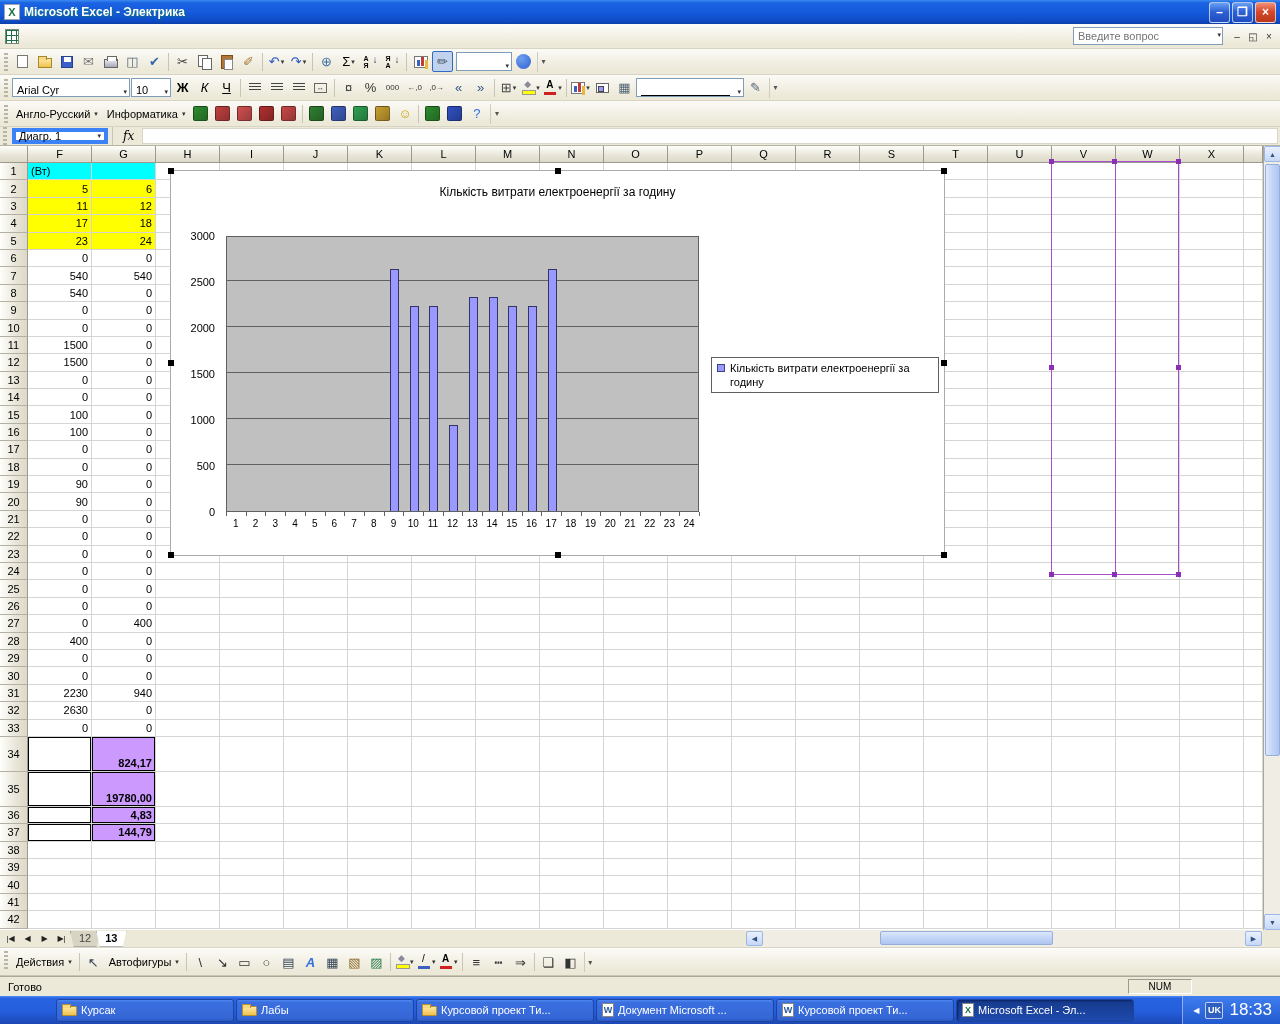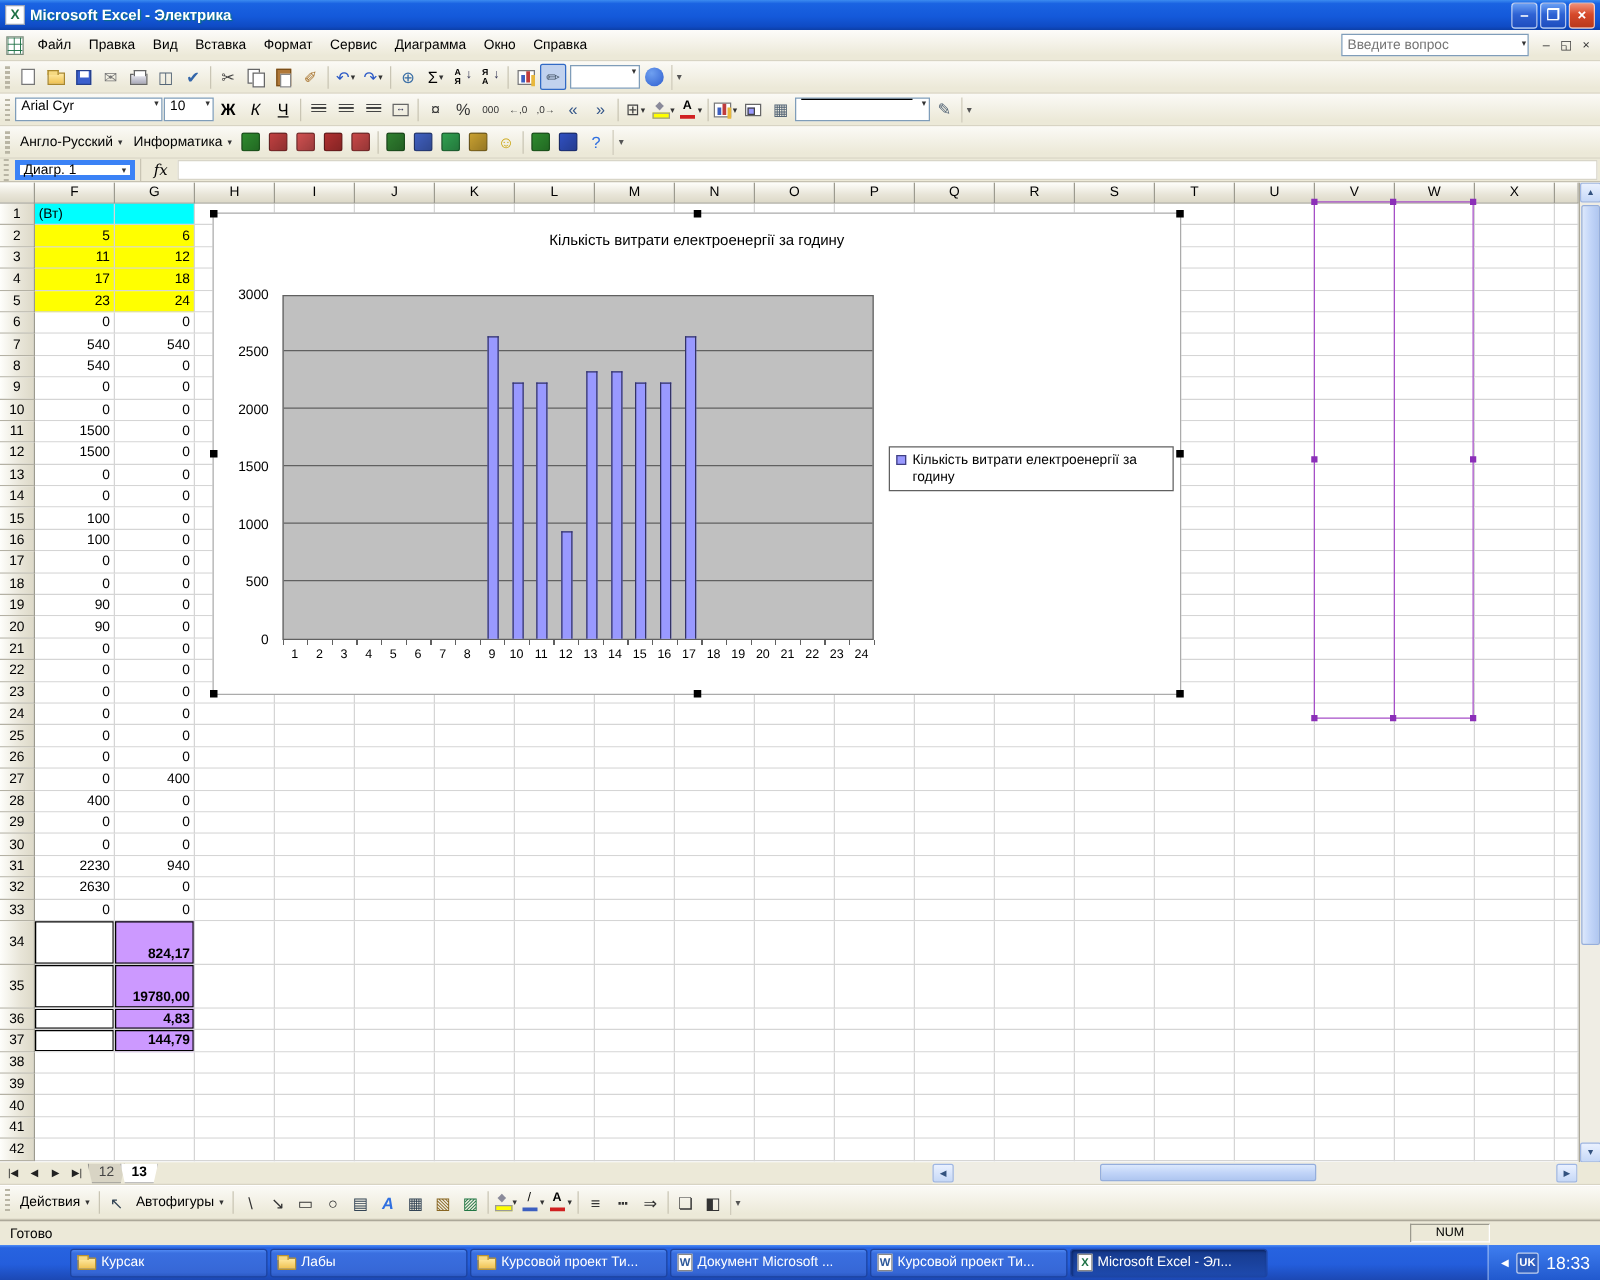--- a/index.html
+++ b/index.html
@@ -39,21 +39,21 @@
   .grip { width:4px; height:18px; margin:0 3px 0 1px;
     background:repeating-linear-gradient(180deg,#B9B5A4 0 2px,transparent 2px 4px); }
   .tsep { width:1px; height:18px; background:#C9C5B4; margin:0 2px; }
   .tbtn { height:21px; min-width:21px; padding:0 1px; display:flex; align-items:center; justify-content:center; }
   .tbtn.pressed { border:1px solid #316AC5; background:#C1D2EE; border-radius:2px; }
   .tbtn.wide { padding:0 4px; gap:3px; font-size:11px; }
   .ic { display:flex; align-items:center; justify-content:center; font-size:13px; line-height:1; }
   .dd { font-size:7px; color:#333; margin-left:1px; }
   .tover { width:12px; height:20px; display:flex; align-items:center; justify-content:center; font-size:8px; color:#555;
     border-left:1px solid #D0CCBC; margin-left:2px; }
-  .combo { height:19px; background:#fff; border:1px solid #7F9DB9; display:flex; align-items:flex-start; padding:0 2px 0 4px; gap:3px; }
+  .combo { height:19px; background:#fff; border:1px solid #7F9DB9; display:flex; align-items:flex-end; padding:0 2px 0 4px; gap:3px; }
   .combo .cval { font-size:11px; flex:1; }
   .combo.font { width:118px; }
   .combo.size { width:40px; }
   .combo.zoom { width:56px; margin-left:2px; }
   .combo.line { width:108px; }
   .linesample { flex:1; height:1px; background:#000; margin-right:3px; }
 
   
   .i-page { width:11px; height:13px; background:#fff; border:1px solid #777; }
   .i-folder { width:14px; height:10px; background:linear-gradient(#FFE9A0,#EFC150); border:1px solid #A8862C; position:relative; margin-top:2px; }
@@ -169,64 +169,53 @@
     background:linear-gradient(#FBFAF6,#ECE9D8 85%); border-top:1px solid #fff; border-bottom:1px solid #C9C5B4; }
 
   
   .statusbar { height:20px; background:#ECE9D8; border-top:1px solid #ACA899; display:flex; align-items:center; padding:0 8px; position:relative; }
   .ready { font-size:11px; }
   .numbox { position:absolute; right:88px; top:2px; width:64px; height:15px; display:flex; align-items:center; justify-content:center;
     font-size:10px; border:1px solid; border-color:#9C9A8E #fff #fff #9C9A8E; }
 
   
   .taskbar { height:28px; background:linear-gradient(#4E8DF7 0%,#2763E0 8%,#245EDC 55%,#1C48B4 100%); display:flex; align-items:center; padding-left:56px; gap:2px; position:relative; }
-  .tkbtn { width:158px; height:23px; border-radius:3px; display:flex; align-items:center; gap:4px; padding:0 5px; overflow:hidden;
+  .tkbtn { width:178px; height:23px; border-radius:3px; display:flex; align-items:center; gap:4px; padding:0 5px; overflow:hidden;
     background:linear-gradient(#5089F2,#3A6FE0 12%,#3667D6 85%,#2C59C4); border:1px solid #1E44A0;
     color:#fff; font-size:11px; white-space:nowrap; }
   .tkbtn.active { background:linear-gradient(#163A8C,#1E4AAE); box-shadow:inset 1px 1px 2px #0A2360; }
   .tk-folder { width:15px; height:10px; background:linear-gradient(#FFE9A0,#EFC150); border:1px solid #B8922F; border-radius:1px; position:relative; flex:0 0 auto; margin-top:2px; }
   .tk-folder::before { content:""; position:absolute; top:-3px; left:-1px; width:7px; height:3px; background:#F6D981; border:1px solid #B8922F; border-bottom:none; }
   .tk-doc { width:12px; height:14px; background:#fff; border:1px solid #888; display:flex; align-items:center; justify-content:center;
     font-weight:bold; font-size:9px; flex:0 0 auto; }
   .tk-doc.word { color:#2B579A; } .tk-doc.excel { color:#1E7145; }
   .tray { position:absolute; right:0; top:0; height:28px; display:flex; align-items:center; gap:6px; padding:0 8px 0 10px;
     border-left:1px solid rgba(255,255,255,.45); background:linear-gradient(#3F7EF0,#2159CE); }
   .chev { color:#fff; font-size:8px; }
   .langbadge { width:18px; height:17px; background:#2F5FC0; border:1px solid rgba(255,255,255,.7); border-radius:2px;
     color:#fff; font-weight:bold; font-size:9px; display:flex; align-items:center; justify-content:center; }
-  .clock { color:#fff; font-size:14px; }
+  .clock { color:#fff; font-size:17px; }
 </style>
 </head>
 <body>
 
 <div class="screen">
 
   <div class="titlebar">
     <span class="appicon">X</span>
     <span class="wtitle">Microsoft Excel - Электрика</span>
     <span class="wbtns">
       <span class="wb">–</span>
       <span class="wb">❐</span>
       <span class="wb close">×</span>
     </span>
   </div>
 
   <div class="menubar">
     <span class="mb-sheet"></span>
-    <div style="display:flex">
-        <div class="menu-item">Файл</div>
-        <div class="menu-item">Правка</div>
-        <div class="menu-item">Вид</div>
-        <div class="menu-item">Вставка</div>
-        <div class="menu-item">Формат</div>
-        <div class="menu-item">Сервис</div>
-        <div class="menu-item">Диаграмма</div>
-        <div class="menu-item">Окно</div>
-        <div class="menu-item">Справка</div>
-      </div>
     <div class="menu-spacer"></div>
     <span class="qwrap">
       <input class="qbox" placeholder="Введите вопрос" style="">
       <span class="dd">▾</span>
     </span>
     <span class="mwb">–</span>
     <span class="mwb">◱</span>
     <span class="mwb">×</span>
   </div>
 

